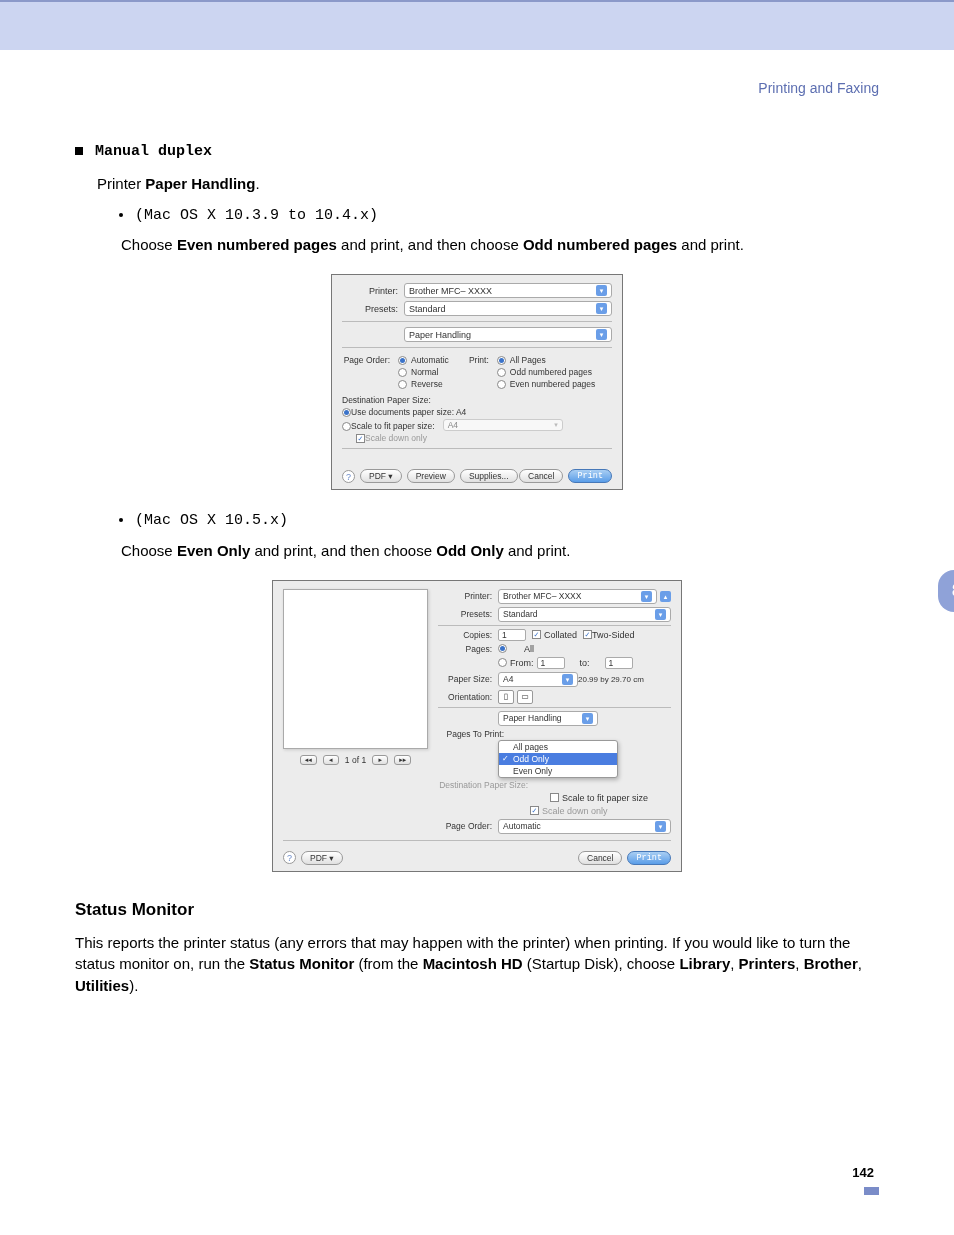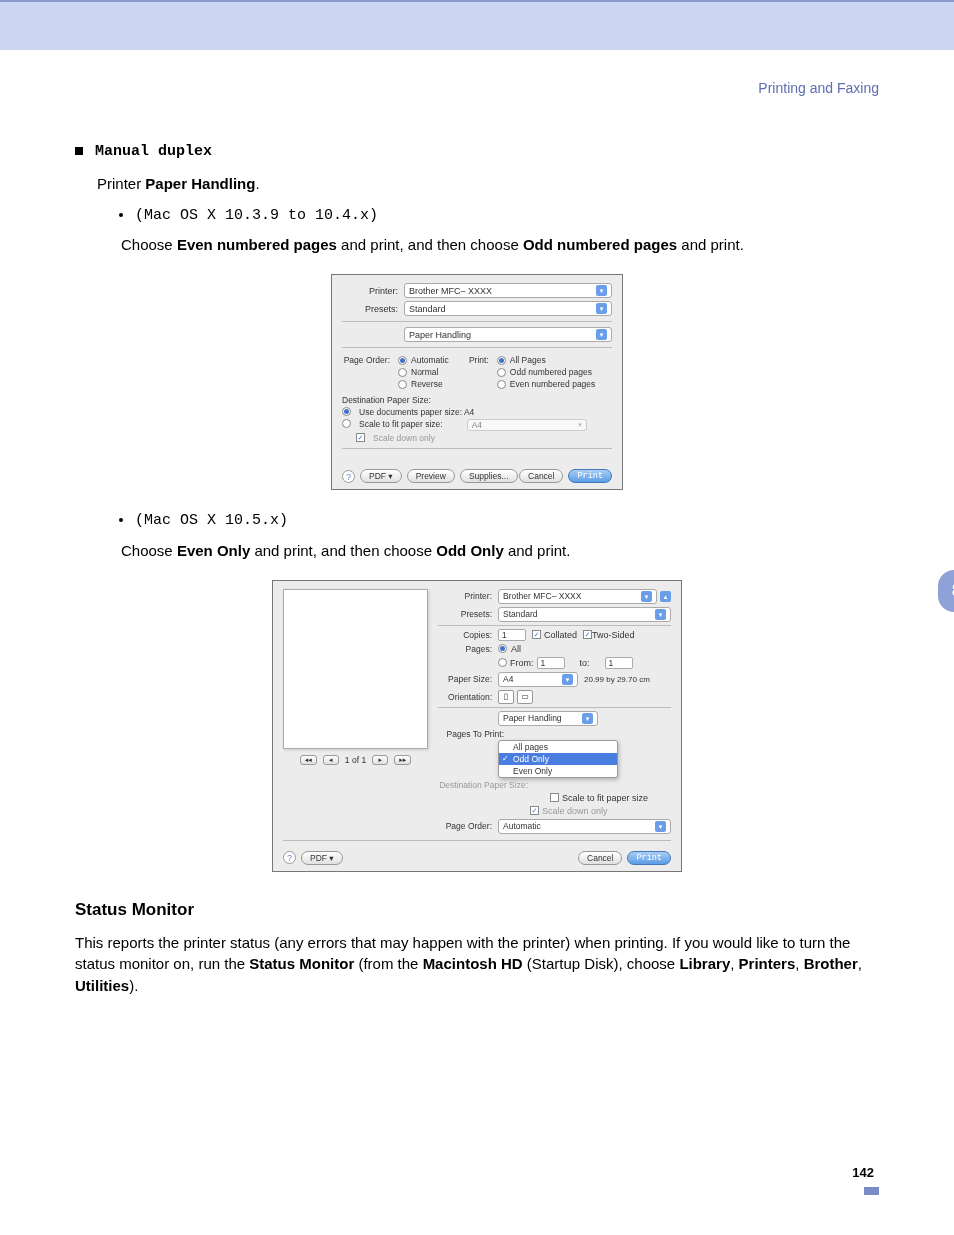--- a/index.html
+++ b/index.html
@@ -27,21 +27,21 @@
   .d1-select { flex: 1; background: #fff; border: 1px solid #aaa; border-radius: 3px; padding: 1px 4px; display: flex; justify-content: space-between; align-items: center; font-size: 9px; }
   .d1-caret { width: 11px; height: 11px; background: #6a9ee8; border-radius: 2px; color: #fff; text-align: center; line-height: 11px; font-size: 7px; }
   .d1-hr { border: none; border-top: 1px solid #bbb; margin: 5px 0; }
   .d1-body { display: flex; gap: 20px; font-size: 8.5px; padding: 2px 0; }
   .d1-col { display: flex; flex-direction: column; gap: 2px; }
   .d1-radio-row { display: flex; align-items: center; gap: 4px; }
   .radio { width: 9px; height: 9px; border: 1px solid #888; border-radius: 50%; background: #fff; display: inline-flex; align-items: center; justify-content: center; }
   .radio.sel::after { content: ''; width: 5px; height: 5px; border-radius: 50%; background: #3b73c9; }
   .checkbox { width: 9px; height: 9px; border: 1px solid #888; background: #fff; display: inline-flex; align-items: center; justify-content: center; font-size: 7px; color: #3b73c9; }
   .d1-sub { font-size: 8.5px; margin-top: 4px; }
-  .d1-sub-row { display: flex; align-items: flex-start; gap: 8px; margin: 2px 0; }
+  .d1-sub-row { display: flex; align-items: flex-end; gap: 0; margin: 2px 0; }
   .d1-mini-select { background: #f8f8f8; border: 1px solid #ccc; border-radius: 3px; padding: 0 4px; display: flex; justify-content: space-between; align-items: center; font-size: 8.5px; color: #888; width: 120px; }
   .d1-footer { display: flex; justify-content: space-between; margin-top: 20px; }
   .d1-footer-left, .d1-footer-right { display: flex; gap: 5px; align-items: center; }
   .mac-btn { background: linear-gradient(#fff,#e0e0e0); border: 1px solid #999; border-radius: 9px; padding: 1px 8px; font-size: 8.5px; }
   .mac-btn.primary { background: linear-gradient(#a9cef3,#5a9de8); color: #fff; border-color: #4678b8; font-family: Liberation Mono, monospace; }
   .help-circle { width: 13px; height: 13px; border: 1px solid #999; border-radius: 50%; background: #fff; color: #6a8ac9; text-align: center; line-height: 12px; font-size: 9px; }
 
   
   .dialog2 { width: 410px; margin: 0 auto 28px auto; border: 1px solid #777; background: #ececec; font-size: 9px; font-family: "Lucida Grande", Arial, sans-serif; color: #333; padding: 8px 10px 6px 10px; }
   .d2-main { display: flex; gap: 10px; }
@@ -228,37 +228,37 @@
           <span class="d2-input">1</span>
           <span style="width:6px"></span>
           <span class="checkbox">✓</span>
             <span style="padding:0 6px 0 3px">Collated</span>
           <span class="checkbox">✓</span>
             <span style="padding-left:0">Two-Sided</span>
         </div>
         <div class="d2-row">
           <div class="d2-label">Pages:</div>
           <span class="radio sel"></span>
-            <span style="padding-left:4px">All</span>
+            <span style="padding-left:17px">All</span>
         </div>
         <div class="d2-row">
           <div class="d2-label"></div>
           <span class="radio"></span>
             <span style="padding:0 3px">From:</span>
           <span class="d2-input">1</span>
           <span style="padding:0 15px">to:</span>
           <span class="d2-input">1</span>
         </div>
         <div class="d2-row">
           <div class="d2-label">Paper Size:</div>
           <div class="d2-select" style="flex:0 0 80px">
               <span>A4</span>
               <span class="d2-caret">▾</span>
             </div>
-          <span style="padding-left:6px;font-size:8px">20.99 by 29.70 cm</span>
+          <span style="font-size:8px">20.99 by 29.70 cm</span>
         </div>
         <div class="d2-row">
           <div class="d2-label">Orientation:</div>
           <span class="orient-btn">▯</span>
           <span style="width:3px"></span>
           <span class="orient-btn">▭</span>
         </div>
         <hr class="d2-hr">
         <div class="d2-row">
           <div class="d2-label"></div>

